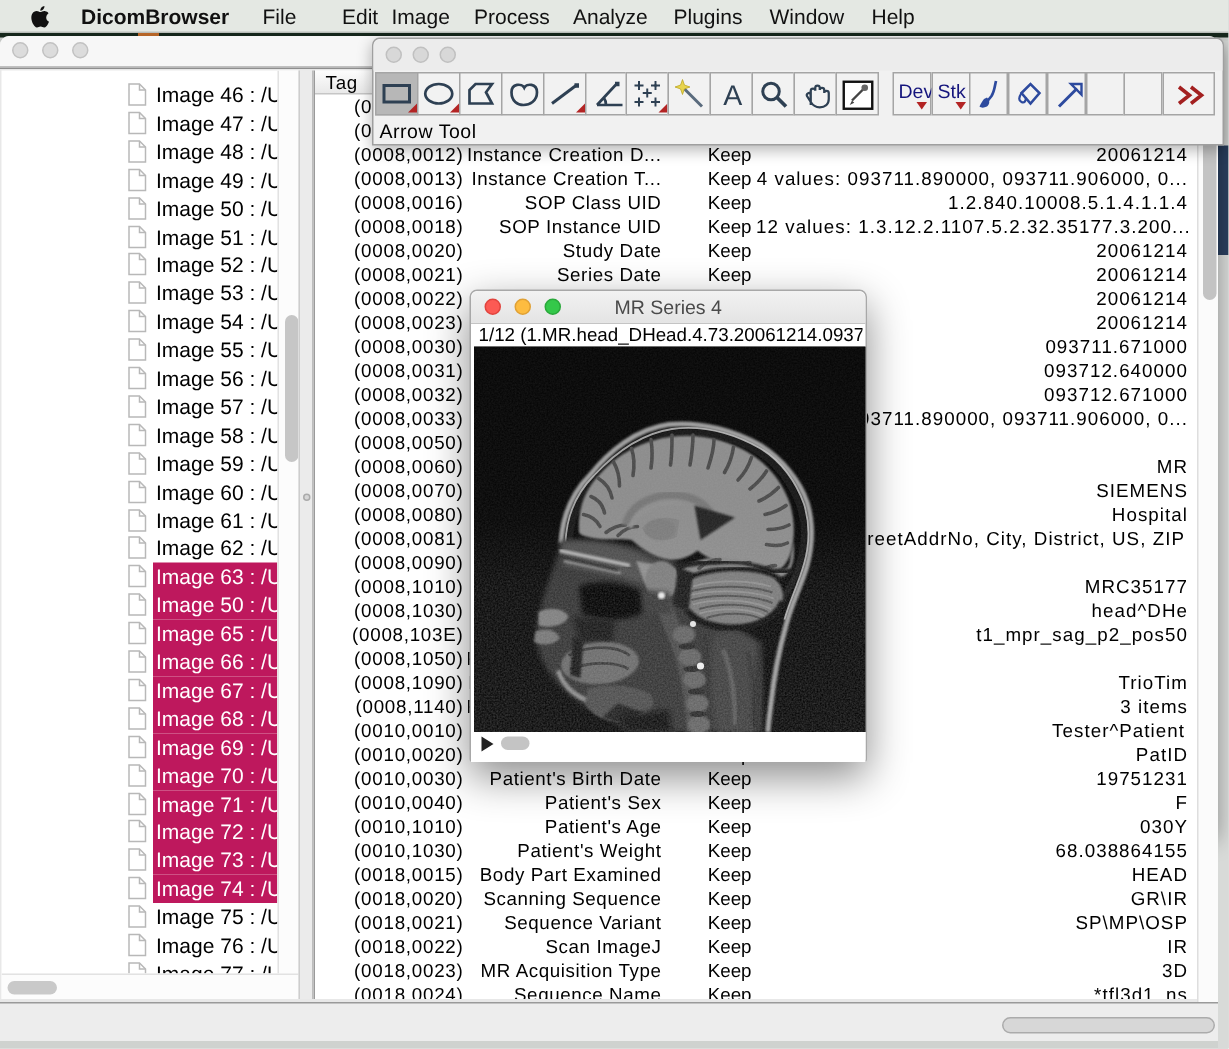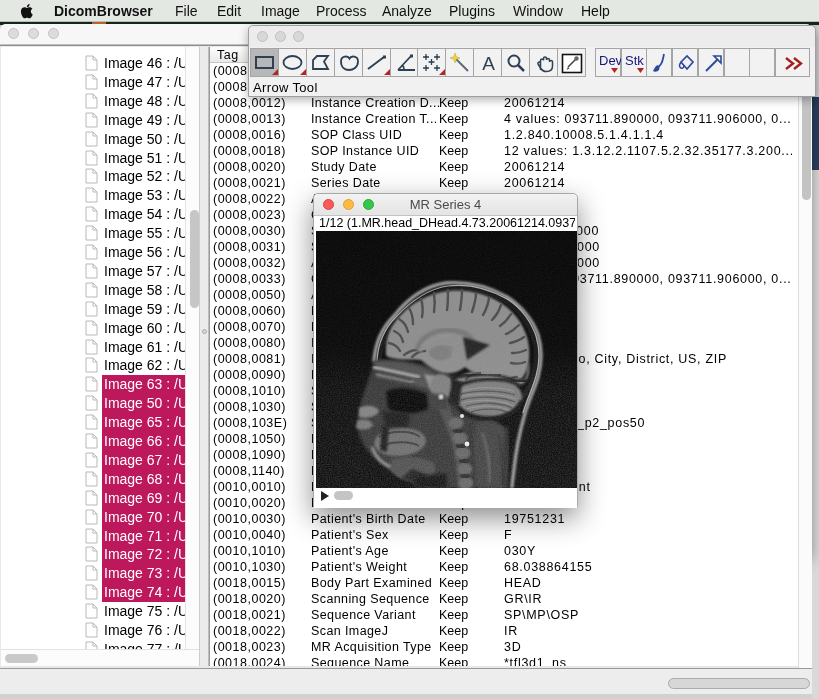--- a/index.html
+++ b/index.html
@@ -8,21 +8,21 @@
 #menubar { position:absolute; left:0; top:0; width:819px; height:22px;
   background:#e4e8e3; border-bottom:1px solid #b9bdb9; z-index:5;
   font-size:14px; color:#111; }
 #menubar span { position:absolute; top:3px; }
 #desktop-strip { position:absolute; left:0; top:22px; width:819px; height:3px; background:#17291d; }
 #desk-orange { position:absolute; left:92px; top:22px; width:14px; height:3px; background:#c06b2a; z-index:1; }
 #right-desk { position:absolute; left:812px; top:27px; width:7px; height:672px; background:#d8dad8; }
 #right-navy { position:absolute; left:812px; top:97px; width:7px; height:73px; background:#2a3f5e; }
 
 #mainwin { position:absolute; left:0; top:24px; width:812px; height:530px;
-  background:#ececec; border-radius:6px 6px 0 0; box-shadow:0 6px 14px rgba(0,0,0,.35); z-index:2; }
+  background:#ececec; border-radius:6px 6px 0 0; box-shadow:0 6px 14px rgba(0,0,0,.35); z-index:2;text-align:right; }
 #mtitle { position:absolute; left:0; top:0; width:812px; height:21px;
   background:#f7f7f7; border-bottom:1px solid #c0c0c0; border-radius:6px 6px 0 0; }
 .glight { position:absolute; top:4px; width:11px; height:11px; border-radius:50%;
   background:#dcdcdc; border:1px solid #c2c2c2; }
 #content { position:absolute; left:0; top:21px; width:812px; height:623px;
   background:#e8e8e8; border-top:1px solid #8e8e8e; }
 #sidebar { position:absolute; left:1px; top:1px; width:198px; height:619px;
   background:#fff; overflow:hidden; }
 #sidelist { position:absolute; left:0; top:0; width:184px; height:602px; overflow:hidden; }
 .srow { position:absolute; left:84px; height:18.9px; width:300px; white-space:nowrap; }
@@ -588,21 +588,21 @@
       <div id="mhthumb"></div>
     </div>
 </div>
 
 <div id="menubar">
   <svg style="position:absolute;left:20px;top:3px" width="14" height="16" viewBox="0 0 14 16">
   <path d="M10.8,8.6 c0,-1.8 1.5,-2.7 1.6,-2.8 c-0.9,-1.3 -2.2,-1.4 -2.7,-1.5 c-1.1,-0.1 -2.2,0.7 -2.8,0.7 c-0.6,0 -1.5,-0.7 -2.4,-0.7 c-1.2,0 -2.4,0.7 -3,1.8 c-1.3,2.2 -0.3,5.6 0.9,7.4 c0.6,0.9 1.3,1.9 2.3,1.8 c0.9,0 1.3,-0.6 2.4,-0.6 c1.1,0 1.4,0.6 2.4,0.6 c1,0 1.6,-0.9 2.2,-1.8 c0.7,-1 1,-2 1,-2.1 c0,0 -1.9,-0.7 -1.9,-2.8 z M8.9,3.2 c0.5,-0.6 0.8,-1.4 0.7,-2.2 c-0.7,0 -1.5,0.5 -2,1 c-0.4,0.5 -0.8,1.3 -0.7,2.1 c0.8,0.1 1.5,-0.4 2,-0.9 z" fill="#111"></path>
     </svg>
   <span style="left:54px;font-weight:bold">DicomBrowser</span>
   <span style="left:175px">File</span>
-  <span style="left:217px">Edit</span>
+  <span style="left:228px">Edit</span>
   <span style="left:261px">Image</span>
   <span style="left:316px">Process</span>
   <span style="left:382px">Analyze</span>
   <span style="left:449px">Plugins</span>
   <span style="left:513px">Window</span>
   <span style="left:581px">Help</span>
 </div>
 
 <div id="ijwin">
   <div id="ijtitle">

